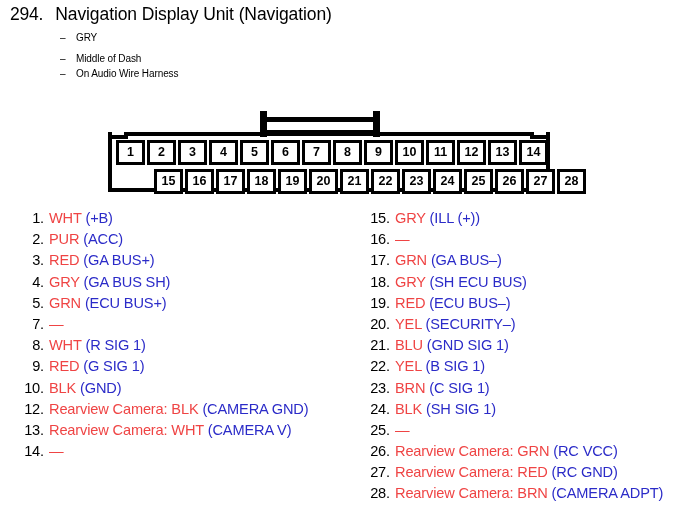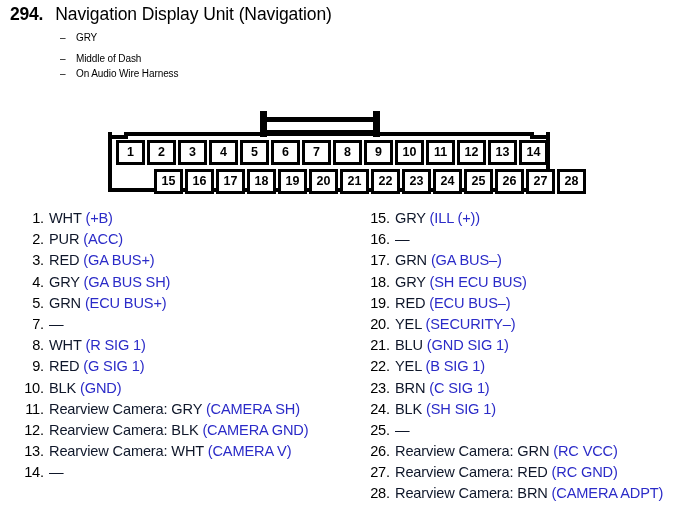--- a/index.html
+++ b/index.html
@@ -24,21 +24,21 @@
     width: 695px;
   }
   #title-row {
     position: absolute;
     left: 10px;
     top: 4px;
     white-space: nowrap;
   }
   #title-number {
     font-size: 17.5px;
-    font-weight: bold;
+    font-weight: normal;
     letter-spacing: -0.2px;
   }
   #title-text {
     font-size: 17.5px;
     font-weight: normal;
     margin-left: 12px;
     letter-spacing: -0.1px;
   }
   .sub-line {
     position: absolute;
@@ -182,21 +182,21 @@
     letter-spacing: -0.15px;
   }
   .pin-num {
     display: inline-block;
     width: 30px;
     text-align: right;
     color: #000000;
   }
   .pin-desc {
     margin-left: 5px;
-    color: #0f172a;
+    color: #ef4444;
   }
   .sig {
     color: #2b2bc8;
   }
 </style>
 </head>
 <body>
 
 <div id="heading">
   <div id="title-row">
@@ -261,21 +261,20 @@
   <div class="pin-col" id="pin-col-left">
       <div class="pin-item"><span class="pin-num">1.</span><span class="pin-desc">WHT</span><span class="sig"> (+B)</span></div>
       <div class="pin-item"><span class="pin-num">2.</span><span class="pin-desc">PUR</span><span class="sig"> (ACC)</span></div>
       <div class="pin-item"><span class="pin-num">3.</span><span class="pin-desc">RED</span><span class="sig"> (GA BUS+)</span></div>
       <div class="pin-item"><span class="pin-num">4.</span><span class="pin-desc">GRY</span><span class="sig"> (GA BUS SH)</span></div>
       <div class="pin-item"><span class="pin-num">5.</span><span class="pin-desc">GRN</span><span class="sig"> (ECU BUS+)</span></div>
       <div class="pin-item"><span class="pin-num">7.</span><span class="pin-desc">—</span></div>
       <div class="pin-item"><span class="pin-num">8.</span><span class="pin-desc">WHT</span><span class="sig"> (R SIG 1)</span></div>
       <div class="pin-item"><span class="pin-num">9.</span><span class="pin-desc">RED</span><span class="sig"> (G SIG 1)</span></div>
       <div class="pin-item"><span class="pin-num">10.</span><span class="pin-desc">BLK</span><span class="sig"> (GND)</span></div>
-      <div class="pin-item"><span class="pin-num">11.</span><span class="pin-desc">Rearview Camera: GRY</span><span class="sig"> (CAMERA SH)</span></div>
       <div class="pin-item"><span class="pin-num">12.</span><span class="pin-desc">Rearview Camera: BLK</span><span class="sig"> (CAMERA GND)</span></div>
       <div class="pin-item"><span class="pin-num">13.</span><span class="pin-desc">Rearview Camera: WHT</span><span class="sig"> (CAMERA V)</span></div>
       <div class="pin-item"><span class="pin-num">14.</span><span class="pin-desc">—</span></div>
     </div>
   <div class="pin-col" id="pin-col-right">
       <div class="pin-item"><span class="pin-num">15.</span><span class="pin-desc">GRY</span><span class="sig"> (ILL (+))</span></div>
       <div class="pin-item"><span class="pin-num">16.</span><span class="pin-desc">—</span></div>
       <div class="pin-item"><span class="pin-num">17.</span><span class="pin-desc">GRN</span><span class="sig"> (GA BUS–)</span></div>
       <div class="pin-item"><span class="pin-num">18.</span><span class="pin-desc">GRY</span><span class="sig"> (SH ECU BUS)</span></div>
       <div class="pin-item"><span class="pin-num">19.</span><span class="pin-desc">RED</span><span class="sig"> (ECU BUS–)</span></div>

